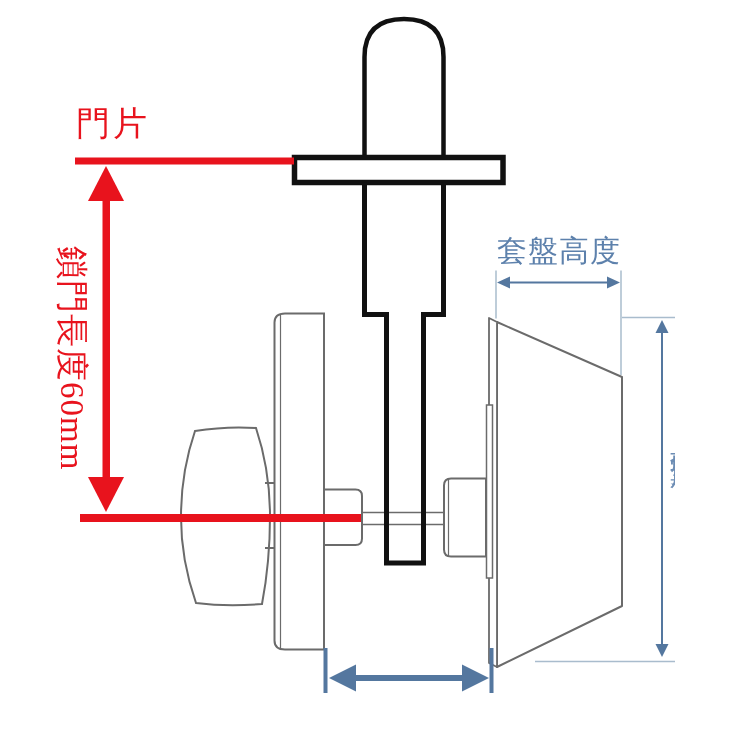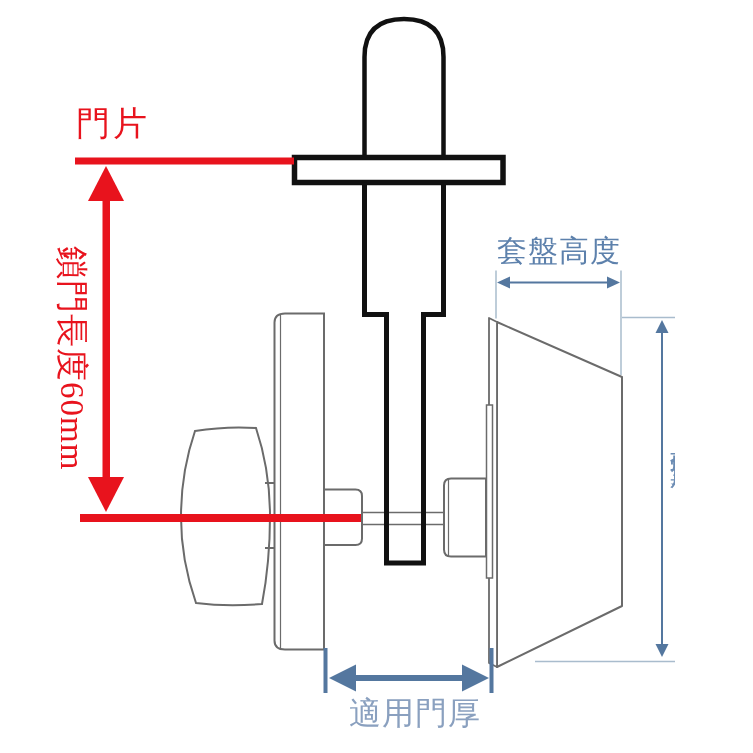--- a/index.html
+++ b/index.html
@@ -92,14 +92,13 @@
 
   <div id="door-panel-label" class="lbl lbl-red">門片</div>
 
   <div id="lock-length-label" class="lbl lbl-red">鎖門長度60mm</div>
 
 
   <div id="plate-height-label" class="lbl lbl-blue">套盤高度</div>
 
   <div id="plate-width-label" class="lbl lbl-blue">套盤寬度</div>
 
-  <div id="door-thickness-label" class="lbl lbl-blue">適用門厚</div>
 </div>
 
 </body></html>

